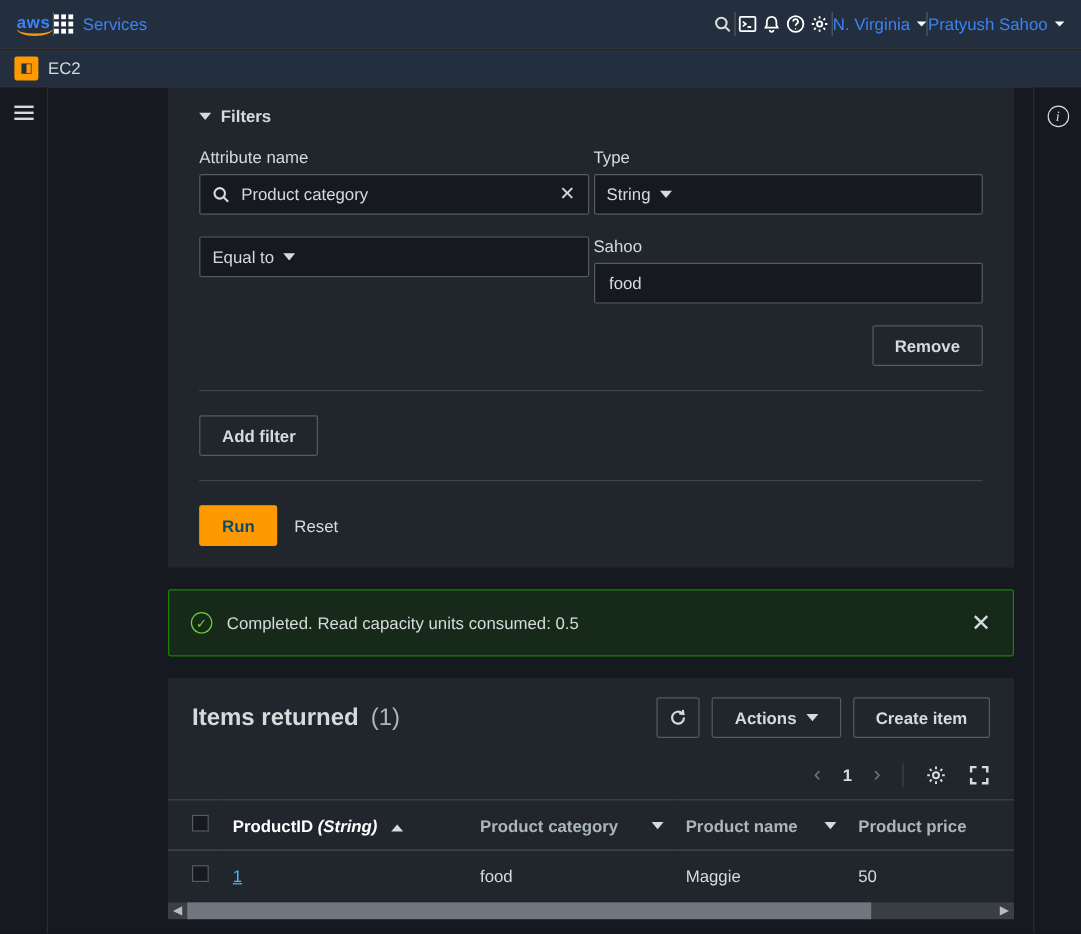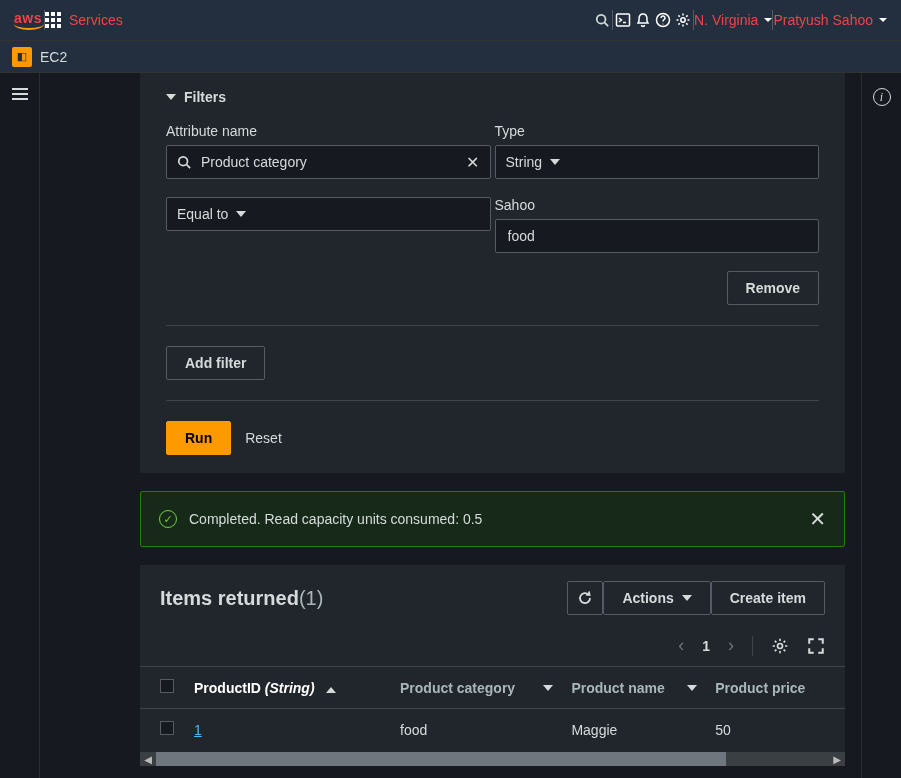--- a/index.html
+++ b/index.html
@@ -10,21 +10,21 @@
     --text:#d5dbdb;
     --muted:#aab7b8;
     --orange:#ff9900;
     --blue:#44b9ff;
     --green:#1d8102;
   }
   *{box-sizing:border-box}
   body{margin:0;font-family:"Amazon Ember","Helvetica Neue",Arial,sans-serif;background:var(--bg);color:var(--text);width:901px;height:778px;overflow:hidden;font-size:14px}
 
   
-  .topnav{height:41px;background:#232f3e;display:flex;align-items:center;padding:0 14px;color:#ef4444;border-bottom:1px solid #333}
+  .topnav{height:41px;background:#232f3e;display:flex;align-items:center;padding:0 14px;color:#3b82f6;border-bottom:1px solid #333}
   .aws-logo{font-weight:700;letter-spacing:.5px;position:relative}
   .aws-logo .smile{display:block;width:30px;height:6px;border:solid var(--orange);border-width:0 0 2px 0;border-radius:0 0 50% 50%/0 0 100% 100%;margin-top:-2px}
   .grid-icon{display:grid;grid-template-columns:repeat(3,4px);grid-template-rows:repeat(3,4px);gap:2px}
   .grid-icon span{background:#fff;width:4px;height:4px}
   .services{display:flex;align-items:flex-end;gap:8px;cursor:pointer}
   .nav-spacer{flex:1}
   .nav-icon{width:20px;height:20px;display:flex;align-items:center;justify-content:center;cursor:pointer}
   .nav-sep{width:1px;height:20px;background:#545b64}
   .region,.user{display:flex;align-items:center;gap:6px;cursor:pointer}
   .caret-down{width:0;height:0;border-left:4px solid transparent;border-right:4px solid transparent;border-top:4px solid #fff}
@@ -49,35 +49,35 @@
   .row{display:flex;gap:4px;margin-bottom:18px}
   .field{flex:1}
   .label{font-size:14px;margin-bottom:6px;color:#d5dbdb}
   .input,.select{width:100%;height:34px;background:#16191f;border:1px solid var(--border);border-radius:2px;display:flex;align-items:center;padding:0 10px;color:#d5dbdb;gap:8px}
   .input input{flex:1;background:none;border:none;outline:none;color:#d5dbdb;font-size:14px}
   .select{justify-content:flex-start;cursor:pointer}
   .clear-x{font-size:16px;color:#d5dbdb;cursor:pointer;font-weight:300}
   .search-svg{width:14px;height:14px;stroke:#d5dbdb;fill:none;stroke-width:2}
 
   .btn{height:34px;padding:0 18px;background:transparent;border:1px solid var(--border);color:#d5dbdb;border-radius:2px;font-weight:700;cursor:pointer;font-size:14px;display:inline-flex;align-items:center;gap:8px}
-  .btn-primary{background:var(--orange);border-color:var(--orange);color:#000000}
+  .btn-primary{background:var(--orange);border-color:var(--orange);color:#0c4a6e}
   .right-align{display:flex;justify-content:flex-end;margin-bottom:20px}
   .divider{height:1px;background:#3f4447;margin:0 0 20px}
   .actions-row{display:flex;gap:14px;padding-bottom:18px;align-items:center}
   .reset{font-weight:400;color:#d5dbdb;cursor:pointer}
 
   
   .flash{margin-top:18px;border:1px solid var(--green);background:#172a1a;border-radius:2px;height:56px;display:flex;align-items:center;padding:0 18px;gap:12px}
   .flash .spacer{flex:1}
   .flash .close{font-size:20px;cursor:pointer;color:#d5dbdb}
   .check-circle{width:18px;height:18px;border:1.5px solid #6fcf3a;border-radius:50%;display:flex;align-items:center;justify-content:center;color:#6fcf3a;font-size:11px}
 
   
   .results{margin-top:18px;background:var(--bg2);border-radius:0}
-  .results-head{display:flex;align-items:center;padding:16px 20px;}
+  .results-head{display:flex;align-items:center;padding:16px 20px;gap:10px}
   .results-title{font-size:20px;font-weight:700}
   .results-count{color:var(--muted);font-weight:400}
   .results-head .spacer{flex:1}
   .icon-btn{width:36px;height:34px;border:1px solid var(--border);border-radius:2px;display:flex;align-items:center;justify-content:center;background:none;cursor:pointer;color:#d5dbdb}
 
   .pager{display:flex;align-items:center;gap:18px;justify-content:flex-end;padding:4px 20px 10px}
   .pager .arrow{color:#6f767d;font-size:18px;cursor:pointer}
   .pager .page{font-weight:700}
   .pager .gear,.pager .expand{width:18px;height:18px;cursor:pointer;color:#d5dbdb}
 

